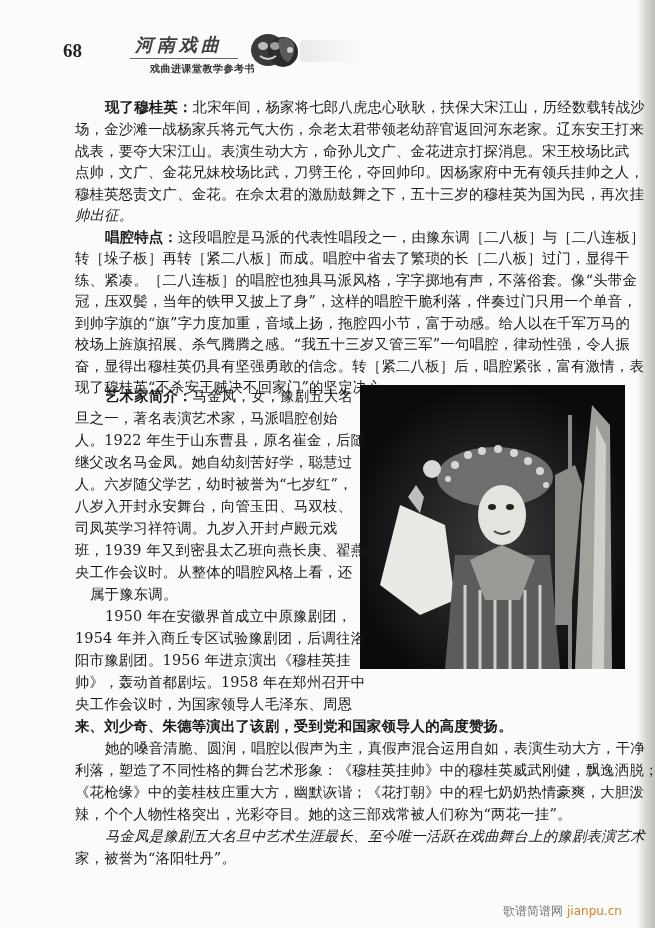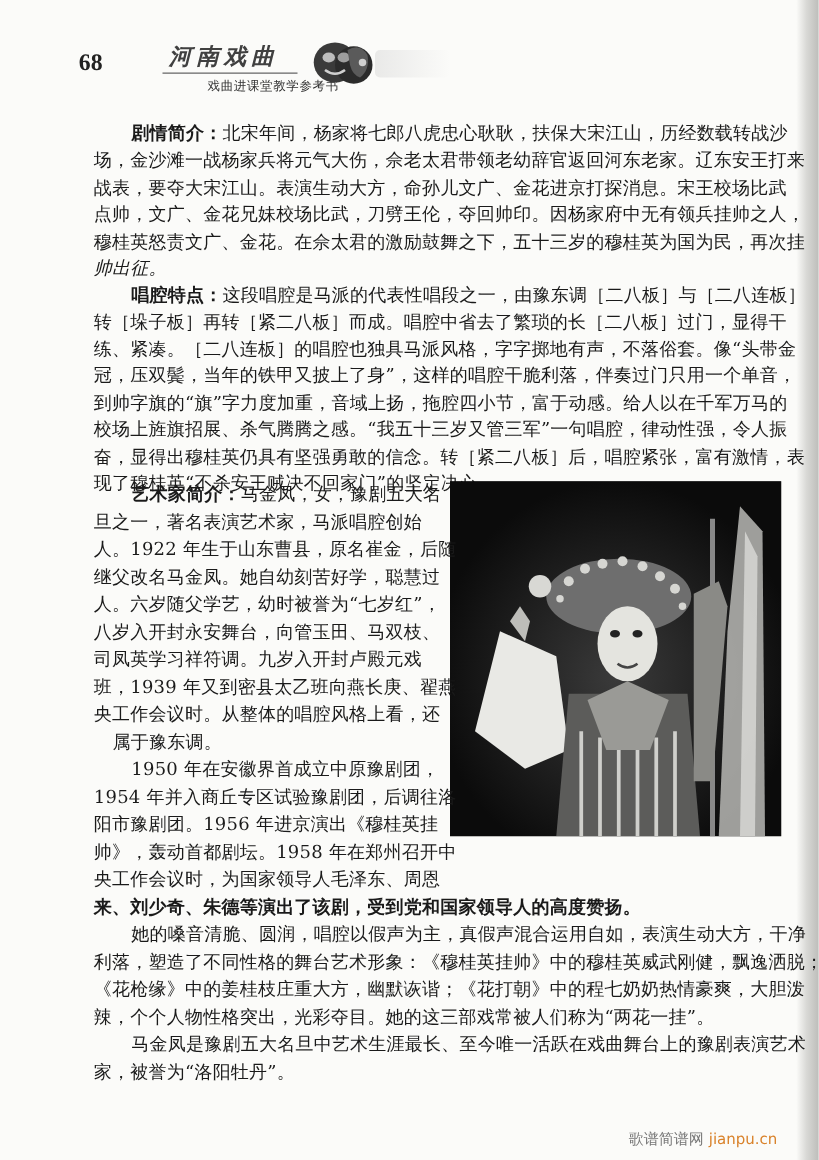--- a/index.html
+++ b/index.html
@@ -19,22 +19,22 @@
     }
     .logo-title {
       position:absolute; left:135px; top:33px;
       font-family:"DejaVu Sans", sans-serif; font-weight:bold; font-size:18px;
       letter-spacing:4px; color:#404040; font-style:italic;
     }
     .logo-rule {
       position:absolute; left:130px; top:58px; width:108px; height:1px; background:#666;
     }
     .logo-subtitle {
-      position:absolute; left:166px; top:62px;
-      font-family:"DejaVu Sans", sans-serif; font-weight:normal; font-size:10px; color:#333;
+      position:absolute; left:150px; top:62px;
+      font-family:"DejaVu Sans", sans-serif; font-weight:bold; font-size:10px; color:#333;
       letter-spacing:0.5px;
     }
     .mask-icon {
       position:absolute; left:248px; top:30px; width:52px; height:40px;
     }
     .faint-ghost {
       position:absolute; left:300px; top:40px; width:60px; height:22px;
       background:linear-gradient(to right, rgba(200,200,200,0.35), rgba(200,200,200,0));
       border-radius:4px;
     }
@@ -69,21 +69,21 @@
   <ellipse cx="20" cy="20" rx="17" ry="16" fill="#3a3a3a"></ellipse>
   <ellipse cx="35" cy="22" rx="15" ry="15" fill="#2b2b2b"></ellipse>
   <ellipse cx="15" cy="16" rx="5" ry="4" fill="#bdbdbd"></ellipse>
   <ellipse cx="27" cy="16" rx="5" ry="4" fill="#9e9e9e"></ellipse>
   <path d="M30 10 Q40 4 46 14 Q48 26 40 32 Q34 30 32 22 Z" fill="#5a5a5a"></path>
   <path d="M12 26 Q20 32 28 26" stroke="#d0d0d0" stroke-width="2" fill="none"></path>
   <circle cx="42" cy="20" r="3" fill="#cfcfcf"></circle>
 </svg>
 
 <div>
-  <div class="line" style="left:105px;top:97px;"><span class="bold-lead">剧情简介：</span><span>北宋年间，杨家将七郎八虎忠心耿耿，扶保大宋江山，历经数载转战沙</span></div>
+  <div class="line" style="left:105px;top:97px;"><span class="bold-lead">现了穆桂英：</span><span>北宋年间，杨家将七郎八虎忠心耿耿，扶保大宋江山，历经数载转战沙</span></div>
   <div class="line" style="left:75px;top:119px;">场，金沙滩一战杨家兵将元气大伤，佘老太君带领老幼辞官返回河东老家。辽东安王打来</div>
   <div class="line" style="left:75px;top:141px;">战表，要夺大宋江山。表演生动大方，命孙儿文广、金花进京打探消息。宋王校场比武</div>
   <div class="line" style="left:75px;top:162px;">点帅，文广、金花兄妹校场比武，刀劈王伦，夺回帅印。因杨家府中无有领兵挂帅之人，</div>
   <div class="line" style="left:75px;top:184px;">穆桂英怒责文广、金花。在佘太君的激励鼓舞之下，五十三岁的穆桂英为国为民，再次挂</div>
   <div class="line" style="left:75px;top:205px;font-style:italic;">帅出征。</div>
 </div>
 
 <div>
   <div class="line" style="left:105px;top:227px;"><span class="bold-lead">唱腔特点：</span><span>这段唱腔是马派的代表性唱段之一，由豫东调［二八板］与［二八连板］</span></div>
   <div class="line" style="left:75px;top:248px;">转［垛子板］再转［紧二八板］而成。唱腔中省去了繁琐的长［二八板］过门，显得干</div>
@@ -168,19 +168,19 @@
 </div>
 
 <div>
   <div class="line" style="left:105px;top:738px;">她的嗓音清脆、圆润，唱腔以假声为主，真假声混合运用自如，表演生动大方，干净</div>
   <div class="line" style="left:75px;top:760px;">利落，塑造了不同性格的舞台艺术形象：《穆桂英挂帅》中的穆桂英威武刚健，飘逸洒脱；</div>
   <div class="line" style="left:75px;top:782px;">《花枪缘》中的姜桂枝庄重大方，幽默诙谐；《花打朝》中的程七奶奶热情豪爽，大胆泼</div>
   <div class="line" style="left:75px;top:804px;">辣，个个人物性格突出，光彩夺目。她的这三部戏常被人们称为“两花一挂”。</div>
 </div>
 
 <div>
-  <div class="line" style="left:105px;top:826px;">马金凤是豫剧五大名旦中艺术生涯最长、至今唯一活跃在戏曲舞台上的豫剧表演艺术</div>
+  <div class="line" style="left:105px;top:826px;font-style:italic;">马金凤是豫剧五大名旦中艺术生涯最长、至今唯一活跃在戏曲舞台上的豫剧表演艺术</div>
   <div class="line" style="left:75px;top:848px;">家，被誉为“洛阳牡丹”。</div>
 </div>
 
 <div class="watermark">
   <span>歌谱简谱网</span><span class="domain">jianpu.cn</span>
 </div>
 
 </body></html>

